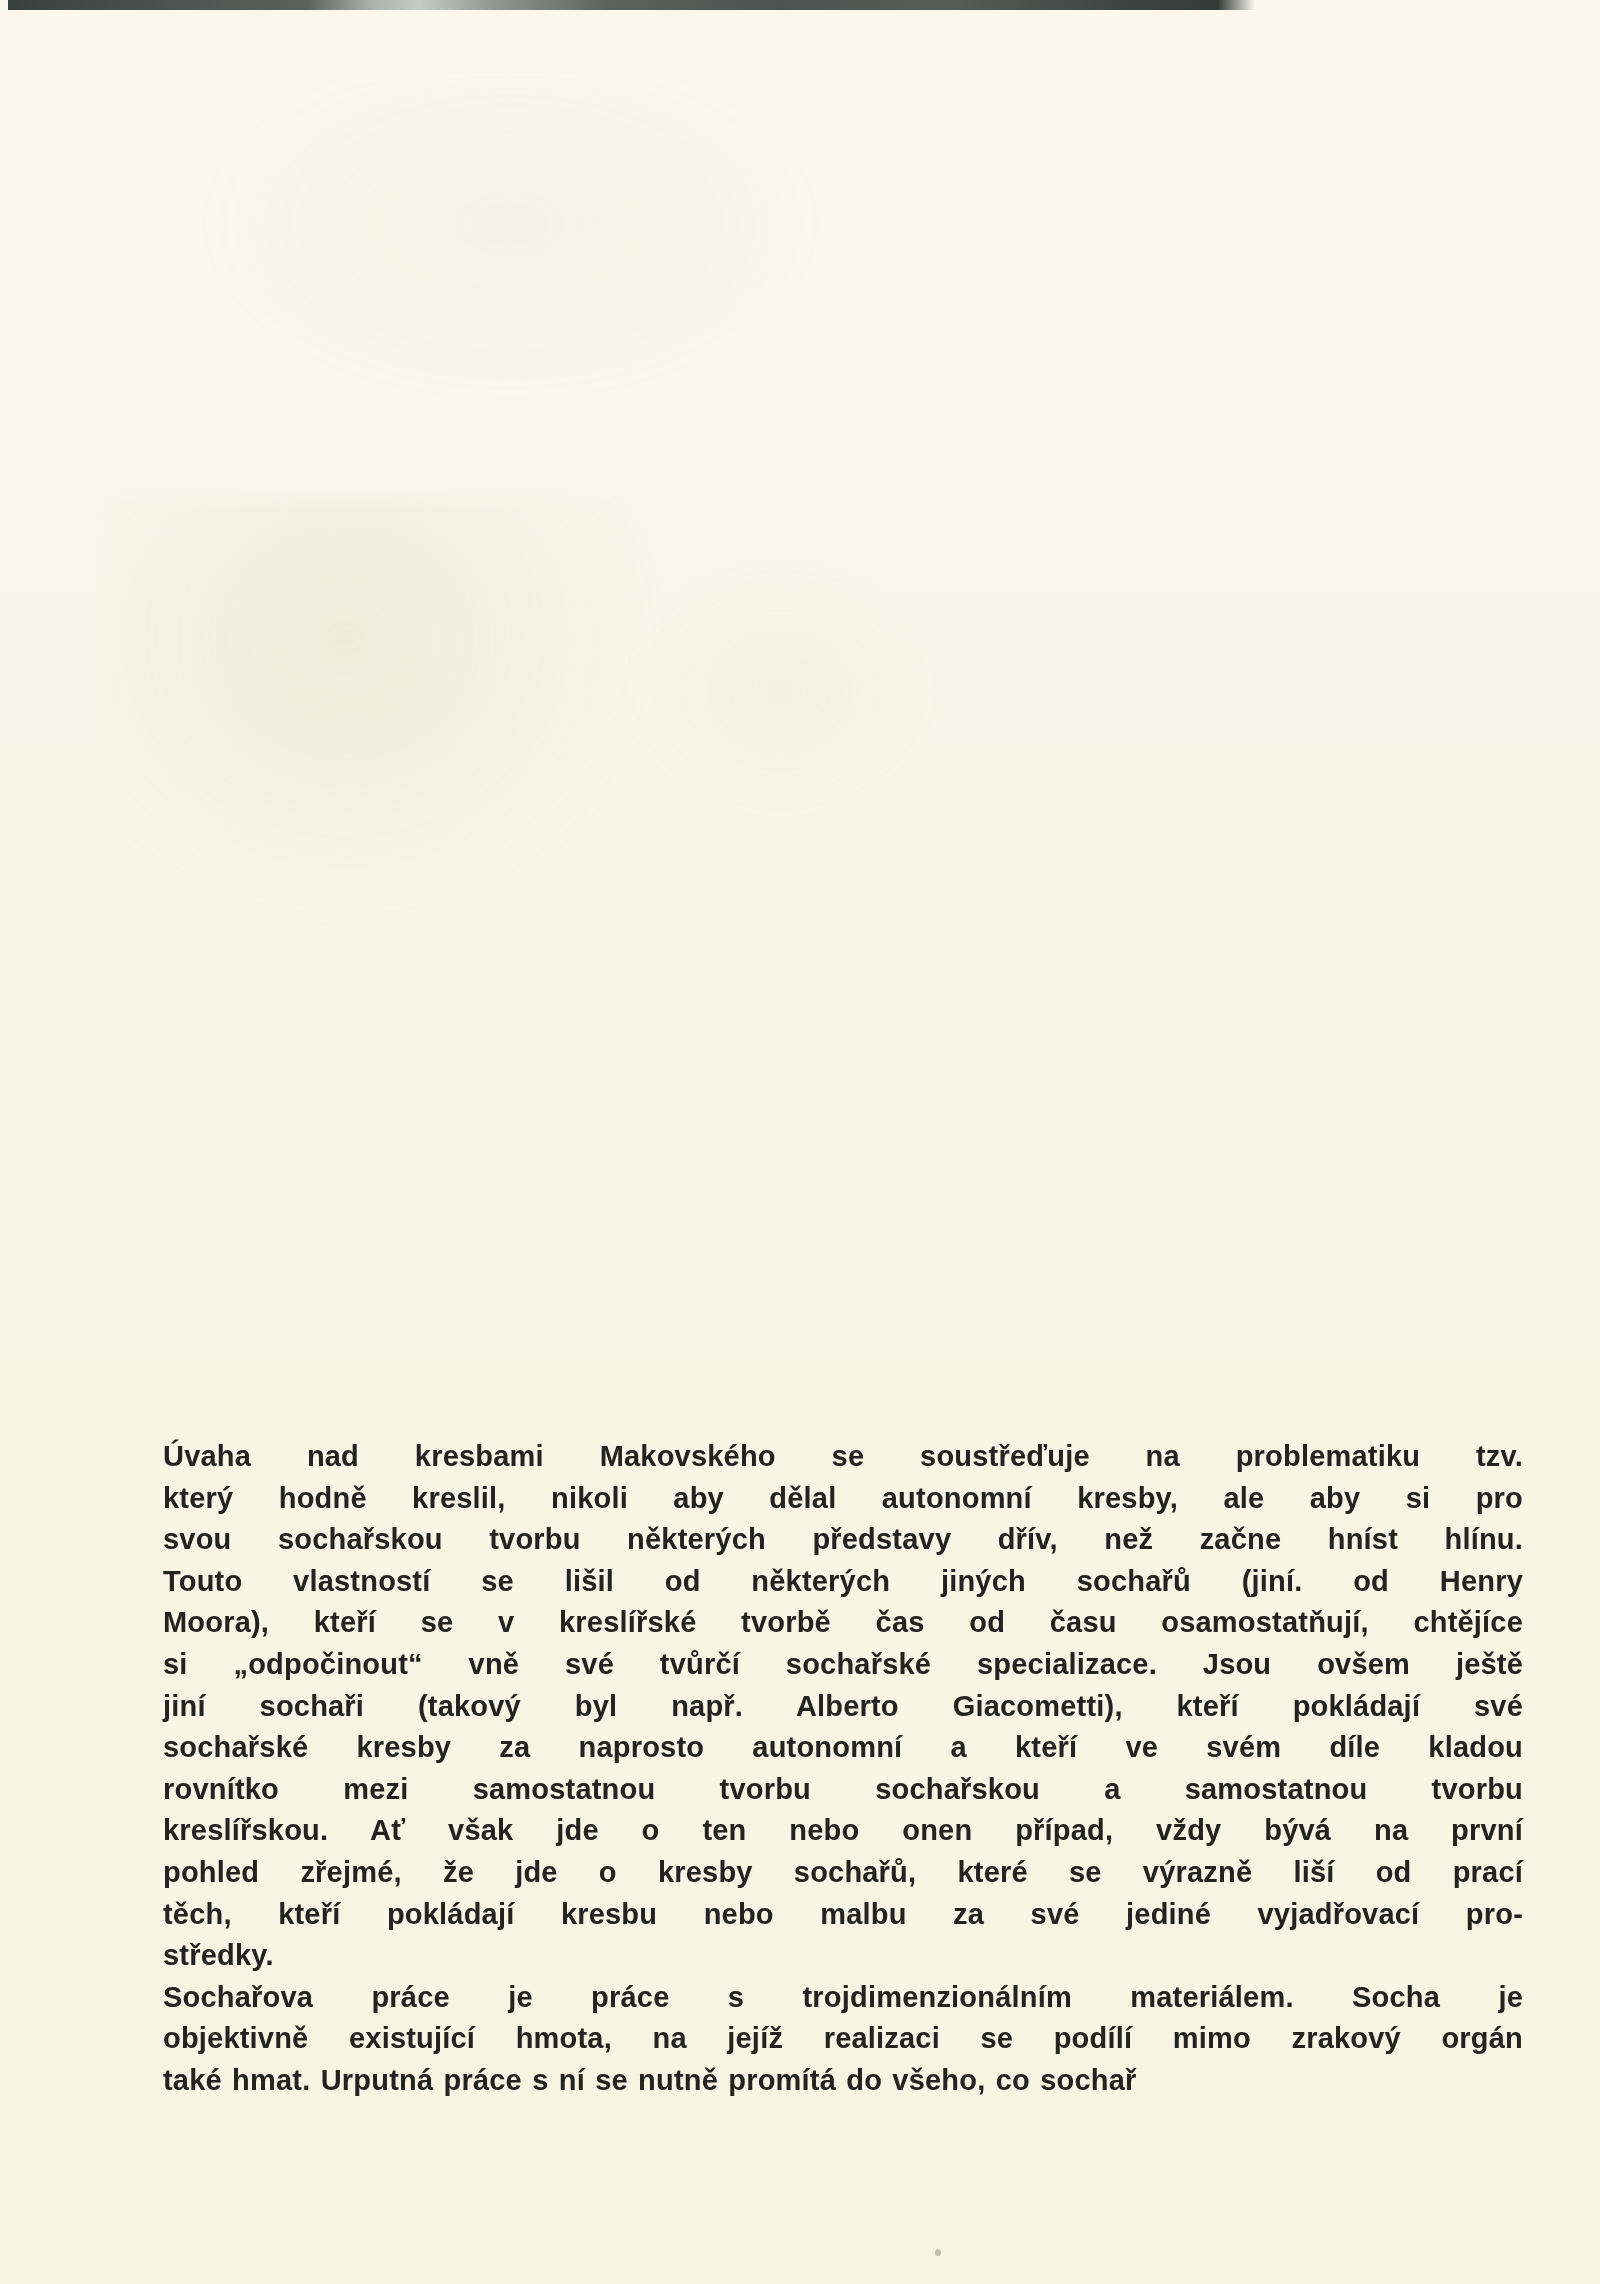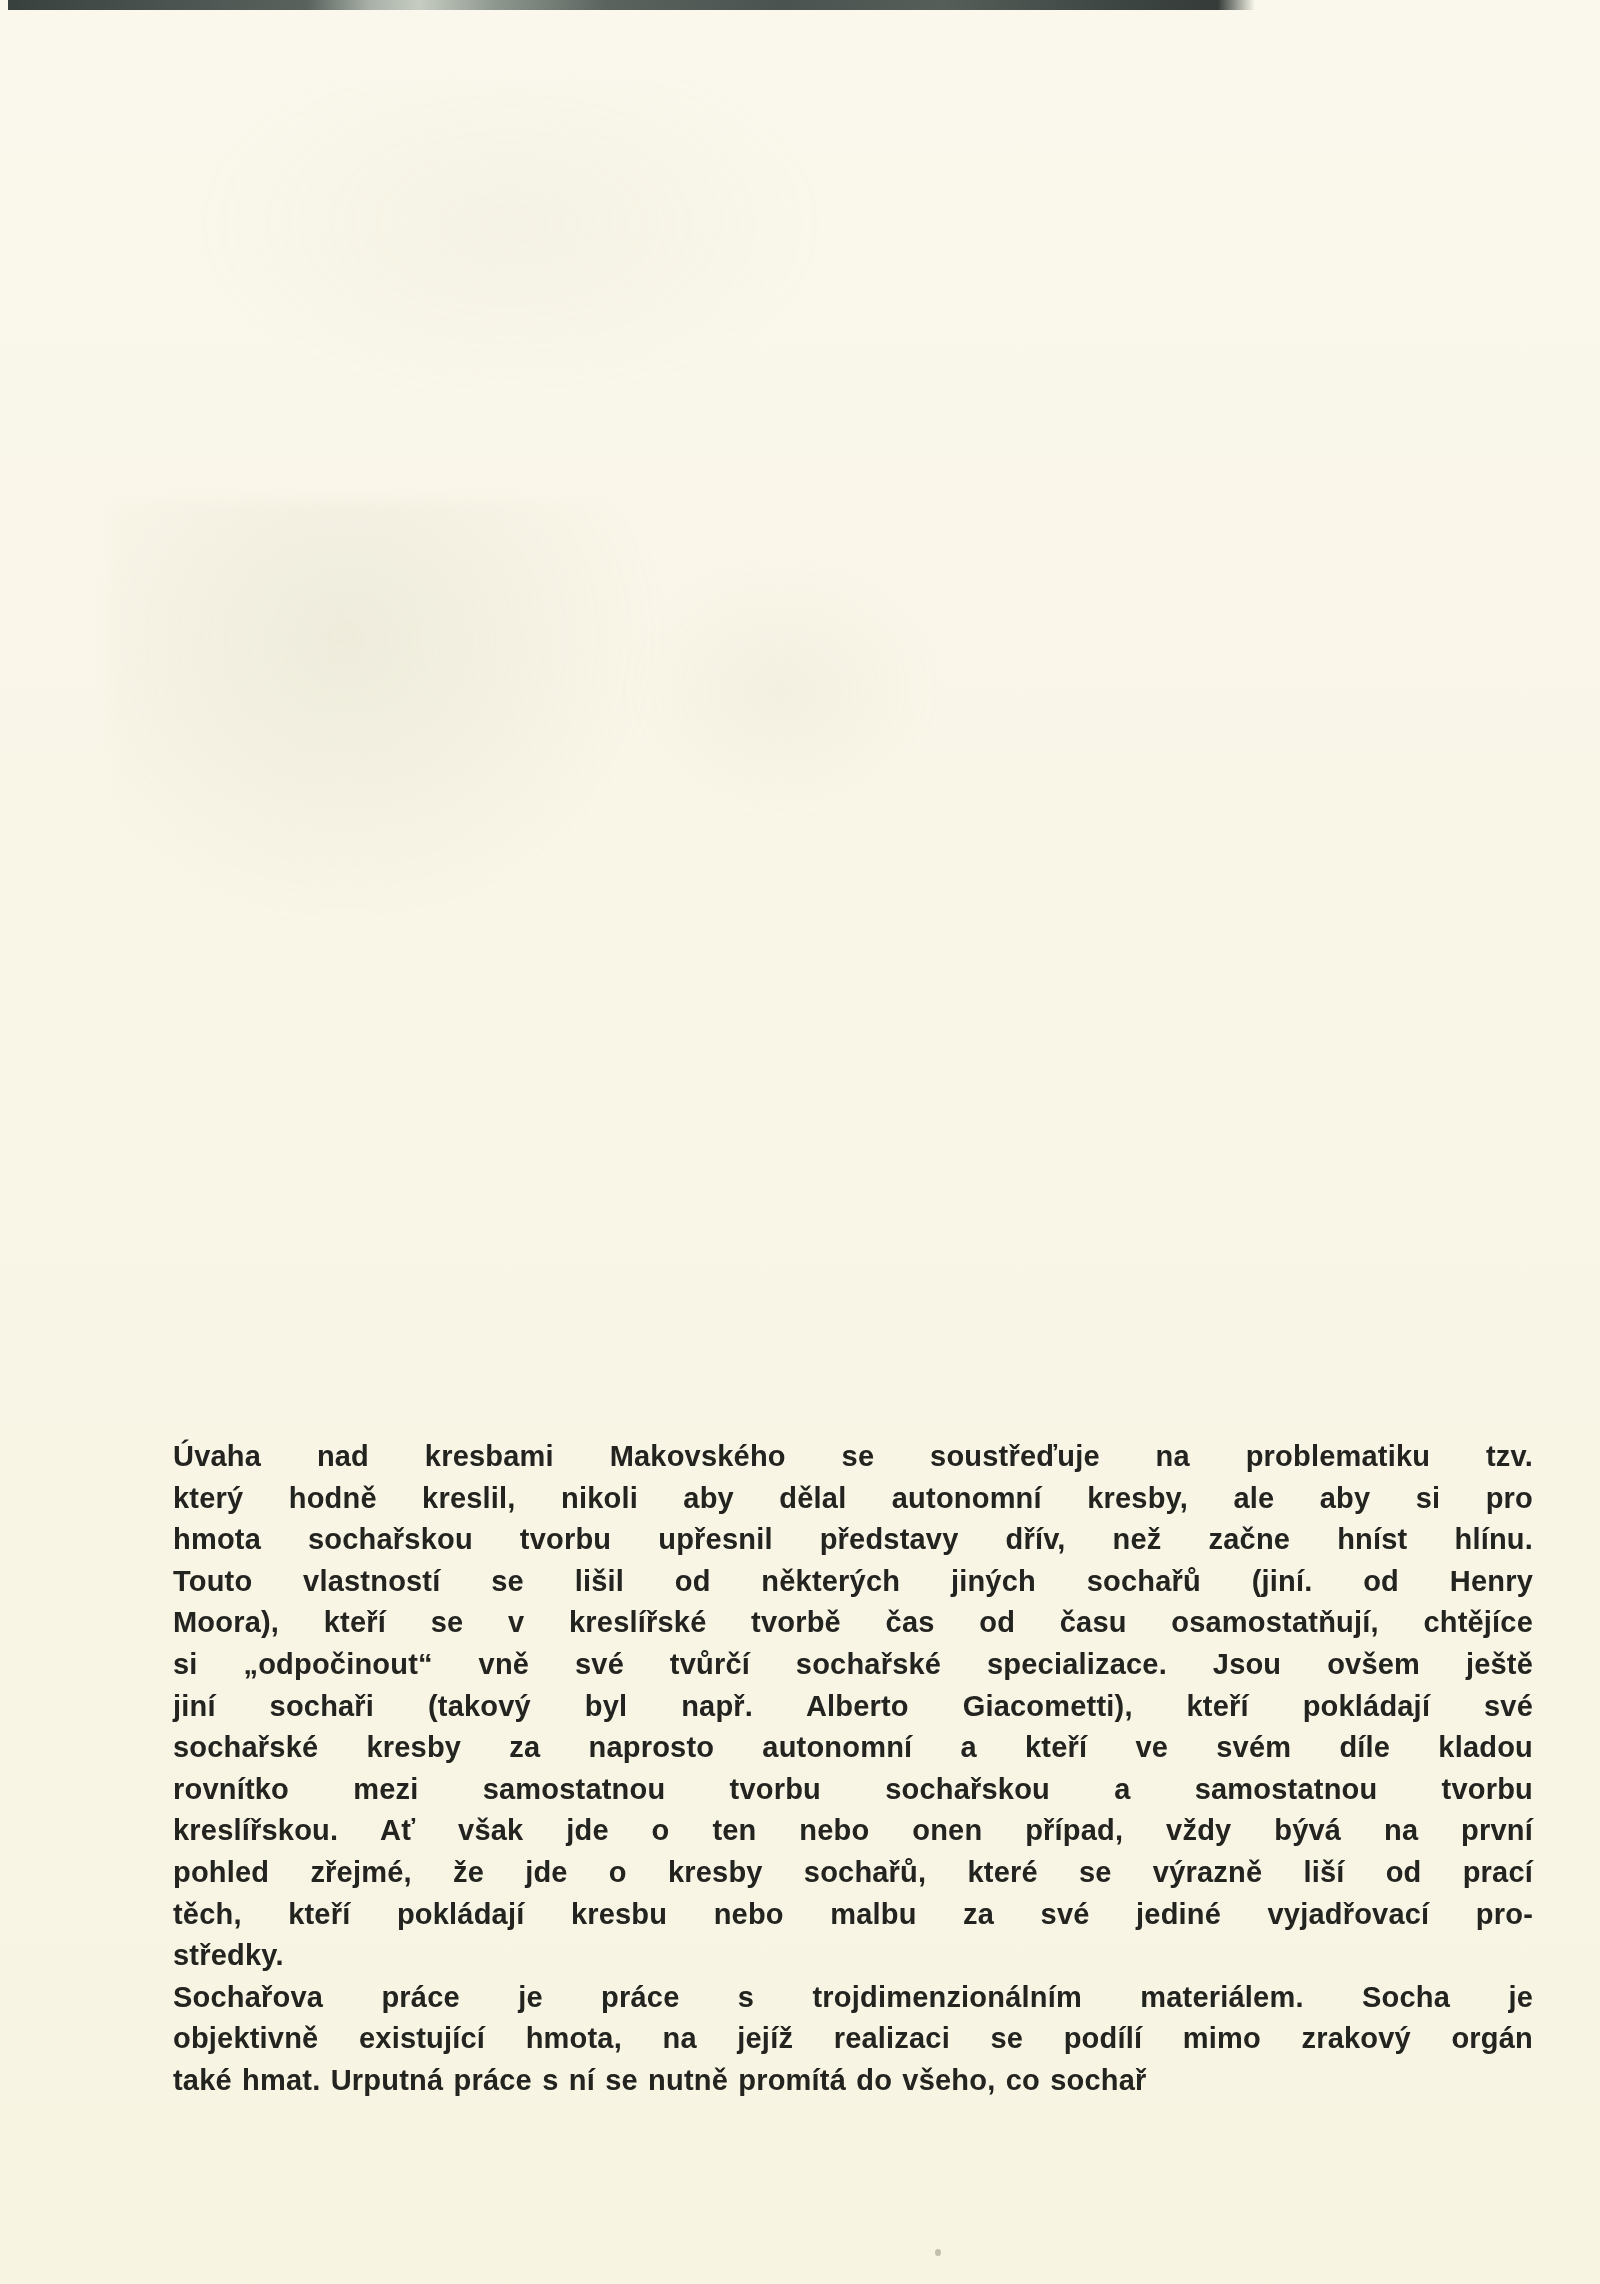--- a/index.html
+++ b/index.html
@@ -44,21 +44,21 @@
     left: 200px; top: 80px; width: 620px; height: 320px;
     background: radial-gradient(ellipse at 50% 45%, rgba(190,186,160,0.08), rgba(190,186,160,0) 72%);
   }
   .ghost-3 {
     left: 620px; top: 560px; width: 320px; height: 260px;
     background: radial-gradient(ellipse at 50% 50%, rgba(185,180,152,0.09), rgba(185,180,152,0) 70%);
   }
   
   .text-block {
     position: absolute;
-    left: 173px;
+    left: 163px;
     top: 1436px;
     width: 1360px;
   }
   .line {
     margin: 0;
     padding: 0;
     font-size: 29px;
     line-height: 41.6px;
     font-weight: 700;
     letter-spacing: 0.2px;
@@ -89,21 +89,21 @@
 
   <div class="top-bar"></div>
 
   <div class="ghost ghost-1"></div>
   <div class="ghost ghost-2"></div>
   <div class="ghost ghost-3"></div>
 
   <main class="text-block">
     <p class="line">Úvaha nad kresbami Makovského se soustřeďuje na problematiku tzv.</p>
     <p class="line">který hodně kreslil, nikoli aby dělal autonomní kresby, ale aby si pro</p>
-    <p class="line">hmota sochařskou tvorbu upřesnil představy dřív, než začne hníst hlínu.</p>
+    <p class="line">svou sochařskou tvorbu některých představy dřív, než začne hníst hlínu.</p>
     <p class="line">Touto vlastností se lišil od některých jiných sochařů (jiní. od Henry</p>
     <p class="line">Moora), kteří se v kreslířské tvorbě čas od času osamostatňují, chtějíce</p>
     <p class="line">si „odpočinout“ vně své tvůrčí sochařské specializace. Jsou ovšem ještě</p>
     <p class="line">jiní sochaři (takový byl např. Alberto Giacometti), kteří pokládají své</p>
     <p class="line">sochařské kresby za naprosto autonomní a kteří ve svém díle kladou</p>
     <p class="line">rovnítko mezi samostatnou tvorbu sochařskou a samostatnou tvorbu</p>
     <p class="line">kreslířskou. Ať však jde o ten nebo onen případ, vždy bývá na první</p>
     <p class="line">pohled zřejmé, že jde o kresby sochařů, které se výrazně liší od prací</p>
     <p class="line">těch, kteří pokládají kresbu nebo malbu za své jediné vyjadřovací pro-</p>
     <p class="line para-end">středky.</p>

